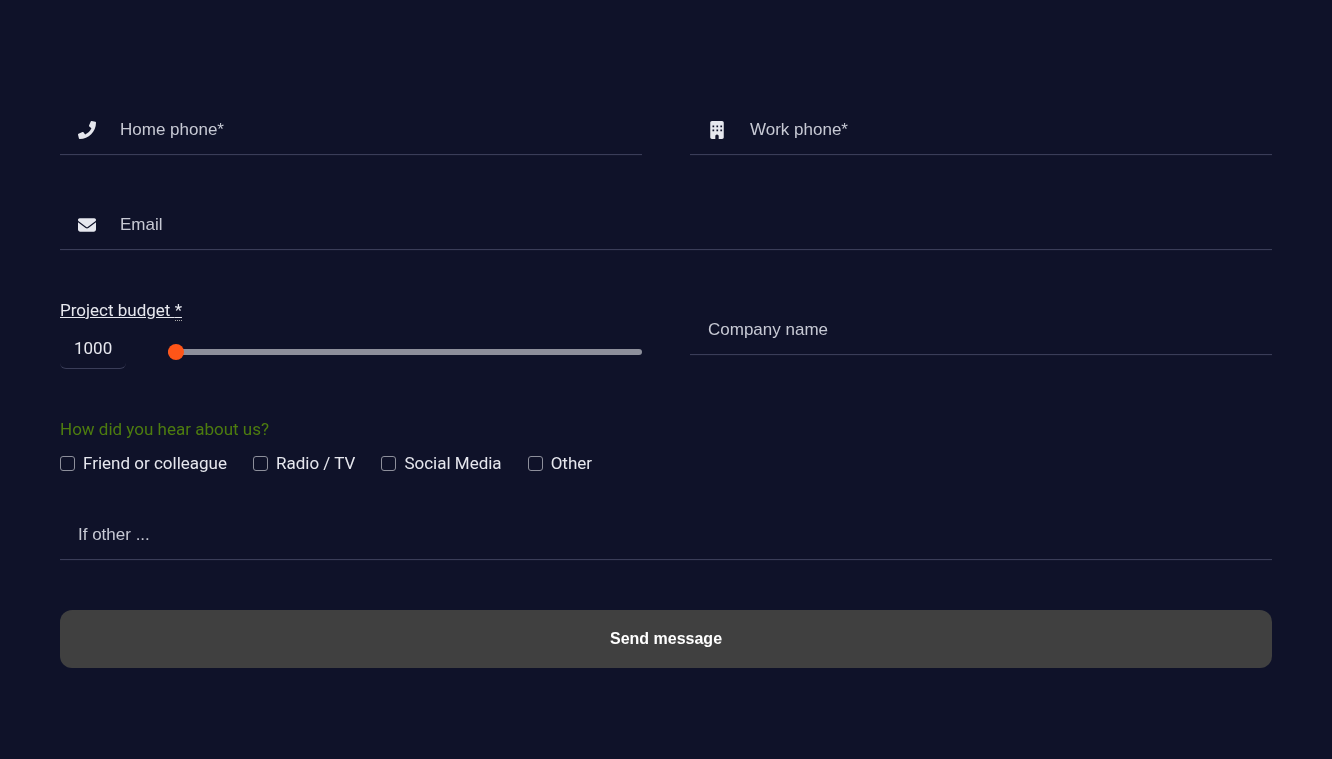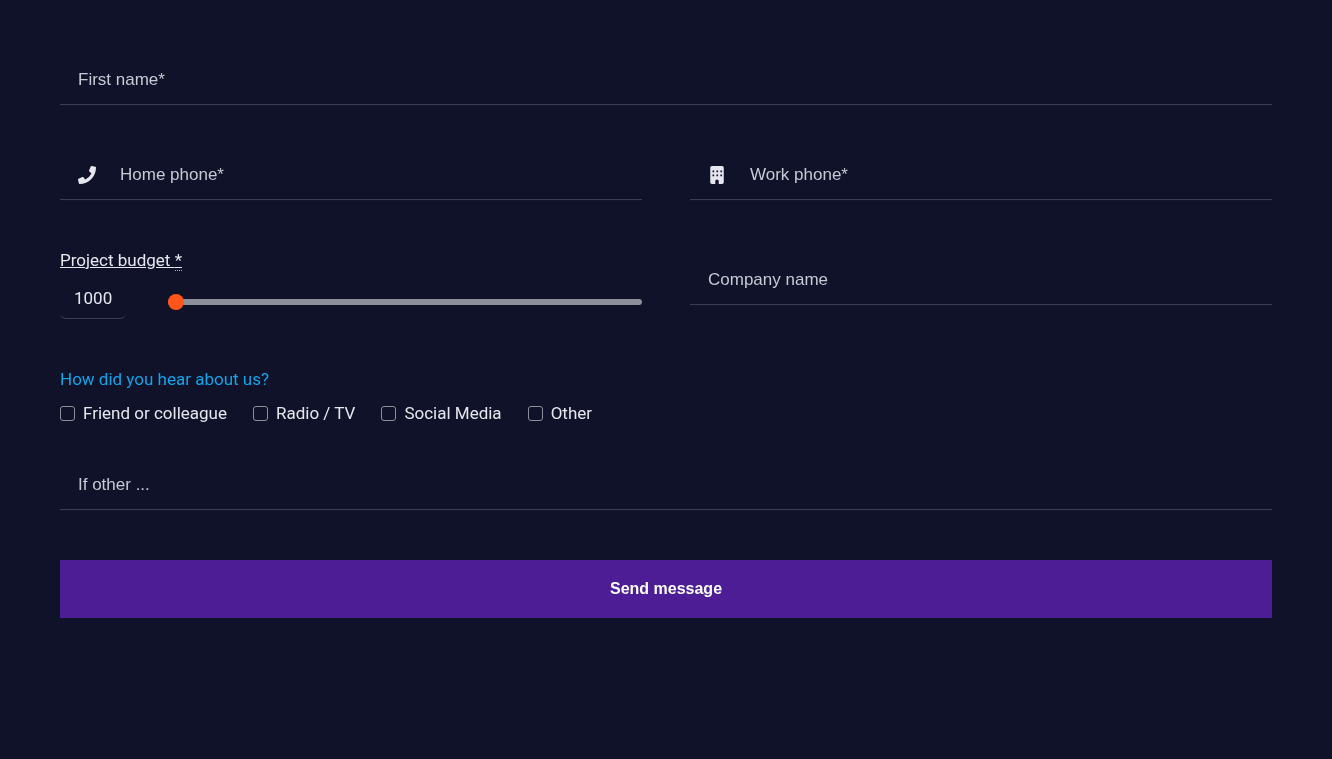--- a/index.html
+++ b/index.html
@@ -128,21 +128,21 @@
   input[type="range"]::-moz-range-track {
     background: #8d8f9b;
     height: 6px;
     border-radius: 3px;
   }
   .checkbox-group {
     margin-bottom: 42px;
   }
   .checkbox-group .group-label {
     font-size: 17px;
-    color: #0ea5e9;
+    color: #4d7c0f;
     margin-bottom: 14px;
     display: block;
   }
   .checkbox-options {
     display: flex;
     gap: 26px;
     flex-wrap: wrap;
   }
   .checkbox-option {
     display: flex;
@@ -157,42 +157,37 @@
     height: 15px;
     appearance: none;
     -webkit-appearance: none;
     border: 1.5px solid #8d8f9b;
     border-radius: 3px;
     background: transparent;
     cursor: pointer;
   }
   .submit-btn {
     width: 100%;
-    background: #4c1d95;
+    background: #404040;
     color: #ffffff;
     border: none;
-    border-radius: 0;
+    border-radius: 12px;
     padding: 20px 0;
     font-size: 16px;
     font-weight: 600;
     cursor: pointer;
   }
 </style>
 </head>
 <body>
 
 <div class="form-wrap">
 
   
   <div class="row">
-    <div class="field">
-      <div class="input-wrap">
-        <input type="text" placeholder="First name*" style="">
-      </div>
-    </div>
   </div>
 
   
   <div class="row">
     <div class="field">
       <div class="input-wrap">
         <div class="with-icon">
           <span class="icon">
             <svg viewBox="0 0 512 512">
                 <path d="M493.4 24.6l-104-24c-11.3-2.6-22.9 3.3-27.5 13.9l-48 112c-4.2 9.8-1.4 21.3 6.9 28l60.6 49.6c-36 76.7-98.9 140.5-177.2 177.2l-49.6-60.6c-6.8-8.3-18.2-11.1-28-6.9l-112 48C3.9 366.5-2 378.1.6 389.4l24 104C27.1 504.2 36.7 512 48 512c256.1 0 464-207.5 464-464 0-11.2-7.7-20.9-18.6-23.4z"></path>
@@ -210,20 +205,34 @@
                 <path d="M48 0C21.5 0 0 21.5 0 48V464c0 26.5 21.5 48 48 48h96V432c0-26.5 21.5-48 48-48s48 21.5 48 48v80h96c26.5 0 48-21.5 48-48V48c0-26.5-21.5-48-48-48H48zM64 240h48v48H64V240zm112 0h48v48H176V240zm112 0h48v48H288V240zM64 128h48v48H64V128zm112 0h48v48H176V128zm112 0h48v48H288V128z"></path>
               </svg>
           </span>
           <input type="tel" placeholder="Work phone*" style="">
         </div>
       </div>
     </div>
   </div>
 
   
+  <div class="row">
+    <div class="field full">
+      <div class="input-wrap">
+        <div class="with-icon">
+          <span class="icon">
+            <svg viewBox="0 0 512 512">
+                <path d="M48 64C21.5 64 0 85.5 0 112c0 15.1 7.1 29.3 19.2 38.4L236.8 313.6c11.4 8.5 27 8.5 38.4 0L492.8 150.4c12.1-9.1 19.2-23.3 19.2-38.4c0-26.5-21.5-48-48-48H48zM0 176V384c0 35.3 28.7 64 64 64H448c35.3 0 64-28.7 64-64V176L294.4 339.2c-22.8 17.1-54 17.1-76.8 0L0 176z"></path>
+              </svg>
+          </span>
+          <input type="email" placeholder="Email" style="">
+        </div>
+      </div>
+    </div>
+  </div>
 
   
   <div class="row">
     <div class="field">
       <label class="field-label">
         <span>Project budget </span><span class="asterisk">*</span>
       </label>
       <div class="slider-row">
         <div class="slider-value-box">1000</div>
         <input id="budget-range" type="range" value="1000" min="1000" max="50000" style="">

